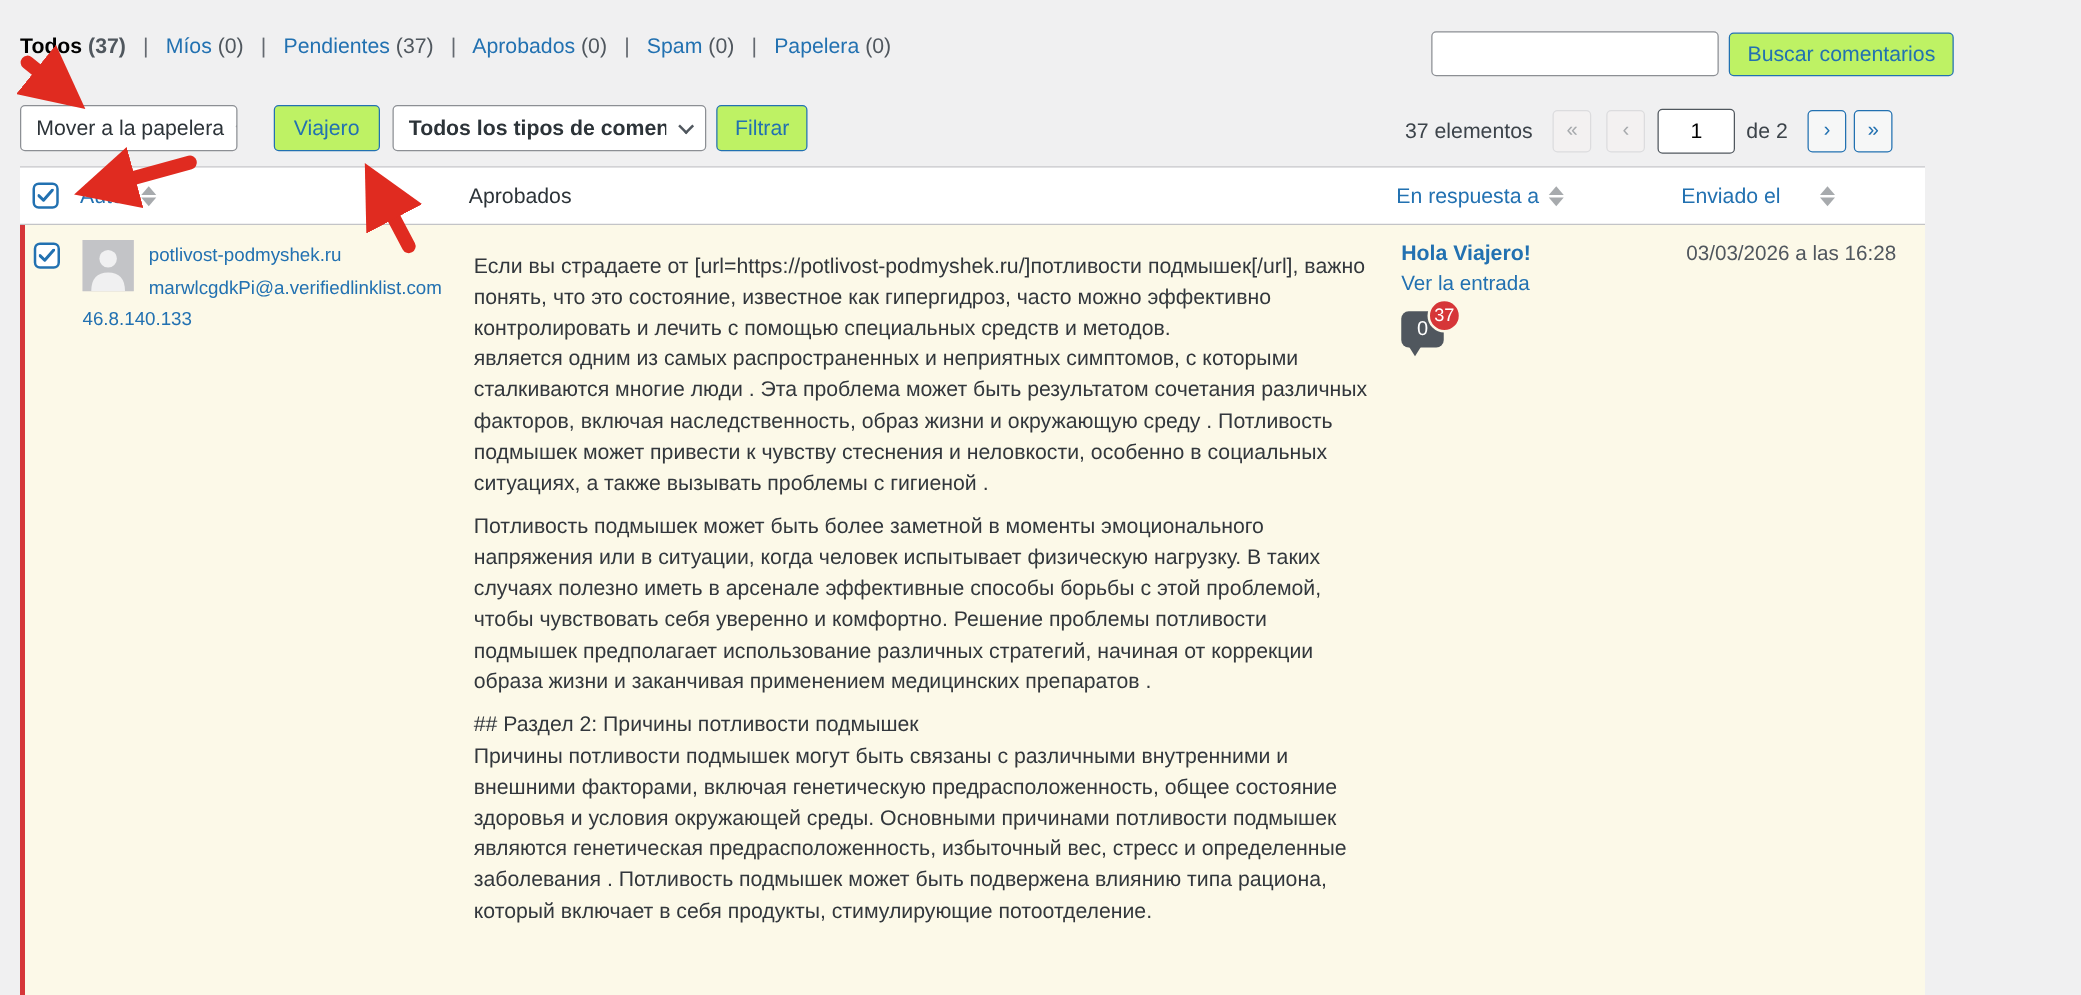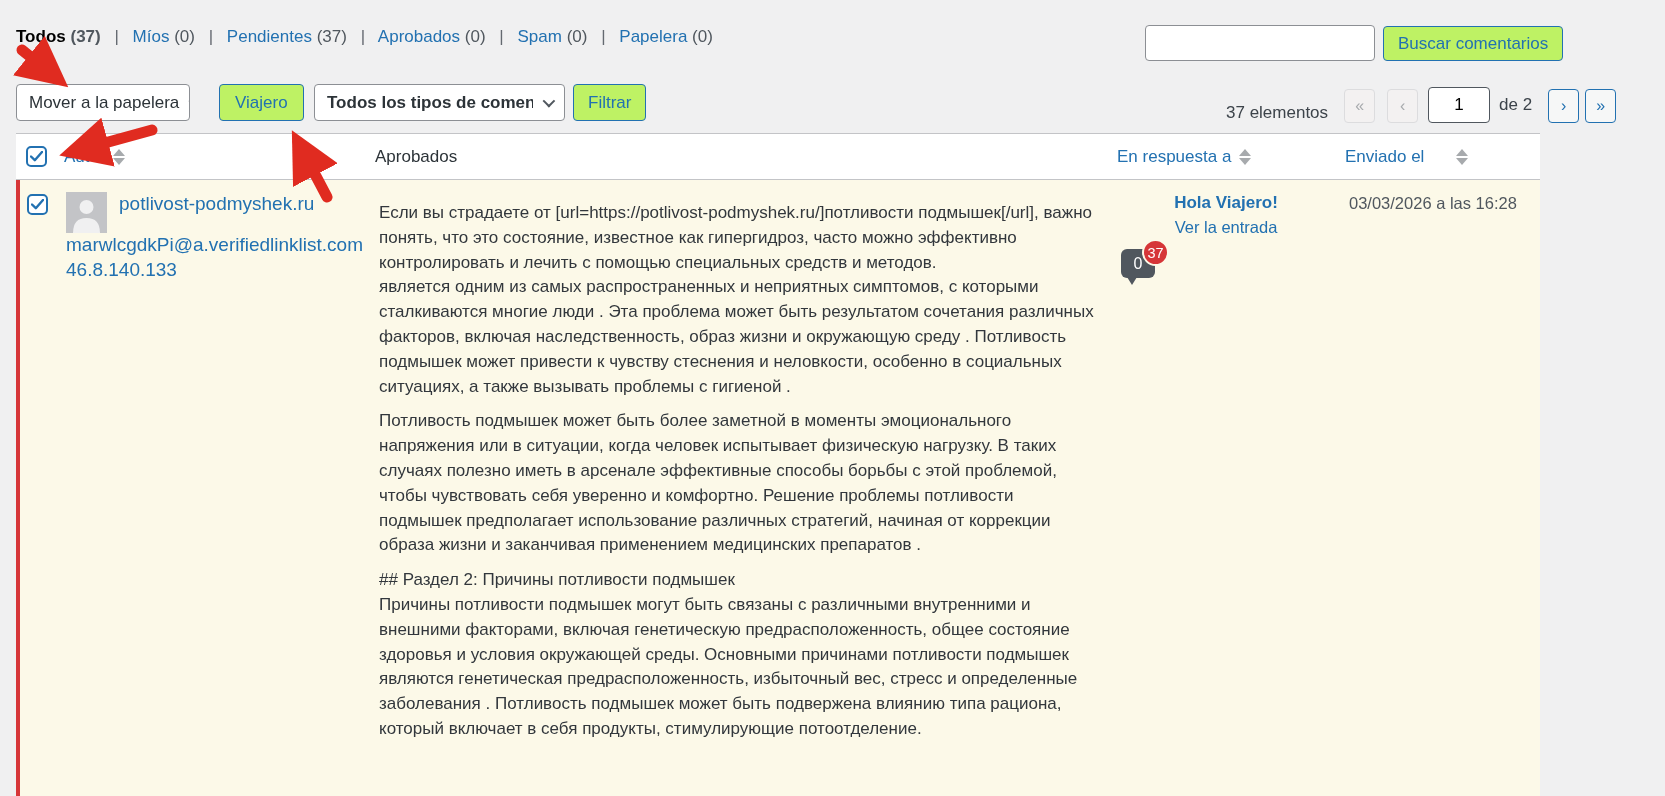--- a/index.html
+++ b/index.html
@@ -31,21 +31,21 @@
   .selectbox .chev { width:9px; height:9px; border-right:2px solid #50575e; border-bottom:2px solid #50575e;
     transform:rotate(45deg) translateY(-2px); margin-left:10px; flex:0 0 auto; }
   .sel-bulk { left:16px; top:84px; width:174px; }
   .sel-bulk .lbl { flex:1 1 auto; }
   .btn-apply { position:absolute; left:219px; top:84px; height:37px; padding:0 15px; }
   .sel-type { left:314px; top:84px; width:251px; }
   .sel-type .lbl { flex:1 1 auto; overflow:hidden;font-weight:bold; }
   .btn-filter { position:absolute; left:573px; top:84px; height:37px; padding:0 14px; }
 
   
-  .tablenav-pages { position:absolute; top:87px; left:1226px; display:flex; align-items:flex-end; height:36px; }
+  .tablenav-pages { position:absolute; top:87px; left:1124px; display:flex; align-items:center; height:36px; }
   .displaying-num { font-size:17px; color:#3c434a; margin-right:16px; }
   .page-btn { width:31px; height:34px; border-radius:4px; display:flex; align-items:center;
     justify-content:center; font-size:16px; margin-right:6px; }
   .page-btn.disabled { background:#f3f1f1; border:1px solid #dcdcde; color:#a7aaad; cursor:default; }
   .page-btn.enabled { background:#f6f7f7; border:1px solid #2271b1; color:#2271b1; cursor:pointer; }
   .page-btn.first { margin-left:0; } .page-btn.prev { margin-left:6px; }
   .paging-input { display:flex; align-items:center; margin:0 4px 0 4px; }
   .current-page { width:62px; height:36px; text-align:center; font-size:17px; border:1px solid #50575e;
     border-radius:4px; background:#fff; margin-right:9px; font-family:"Liberation Sans", sans-serif; }
   .of-total { font-size:17px; color:#3c434a; margin-right:12px; white-space:nowrap; }
@@ -72,27 +72,27 @@
 
   
   .row { position:absolute; left:0; top:47px; width:1524px; height:617px;
     background:#fcf9e8; border-left:4px solid #d63638; }
   .row-cb { position:absolute; left:7px; top:14px; }
 
   .author-cell { position:absolute; left:46px; top:12px; width:310px; font-size:16.5px; line-height:24px; }
   .avatar { float:left; width:41px; height:41px; background:#c3c4c7; margin-right:12px; overflow:hidden; }
   .author-name { font-weight:bold; color:#2c3338; font-size:17px; padding-top:2px; }
   .author-cell a { color:#2271b1; text-decoration:none; cursor:pointer; display:inline-block; }
-  .author-url, .author-email, .author-ip { font-size:19px; line-height:24.5px; }
+  .author-url, .author-email, .author-ip { font-size:15px; line-height:24.5px; }
 
   .comment-cell { position:absolute; left:359px; top:21px; width:715px; font-size:17px;
     line-height:24.8px; color:#32373c; }
   .comment-cell p { white-space:pre-line; margin-bottom:10px; }
 
-  .resp-cell { position:absolute; left:1101px; top:13px; width:210px;text-align:center; }
+  .resp-cell { position:absolute; left:1101px; top:13px; width:210px; }
   .resp-title { font-weight:bold; color:#2271b1; font-size:17px; text-decoration:none; display:block;
     cursor:pointer; }
   .resp-view { color:#2271b1; font-size:16.5px; text-decoration:none; display:block; margin-top:5px;
     cursor:pointer; }
   .bubble-wrap { position:relative; margin-top:12px; width:48px; height:40px; }
   .bubble { position:relative; width:34px; height:29px; background:#50575e; border-radius:6px;
     color:#fff; font-size:16px; display:flex; align-items:center; justify-content:center; cursor:pointer; }
   .bubble:after { content:""; position:absolute; left:6px; bottom:-7px; width:0; height:0;
     border-left:5px solid transparent; border-right:5px solid transparent; border-top:8px solid #50575e; }
   .badge { position:absolute; left:21px; top:-10px; min-width:27px; height:27px; border-radius:14px;

